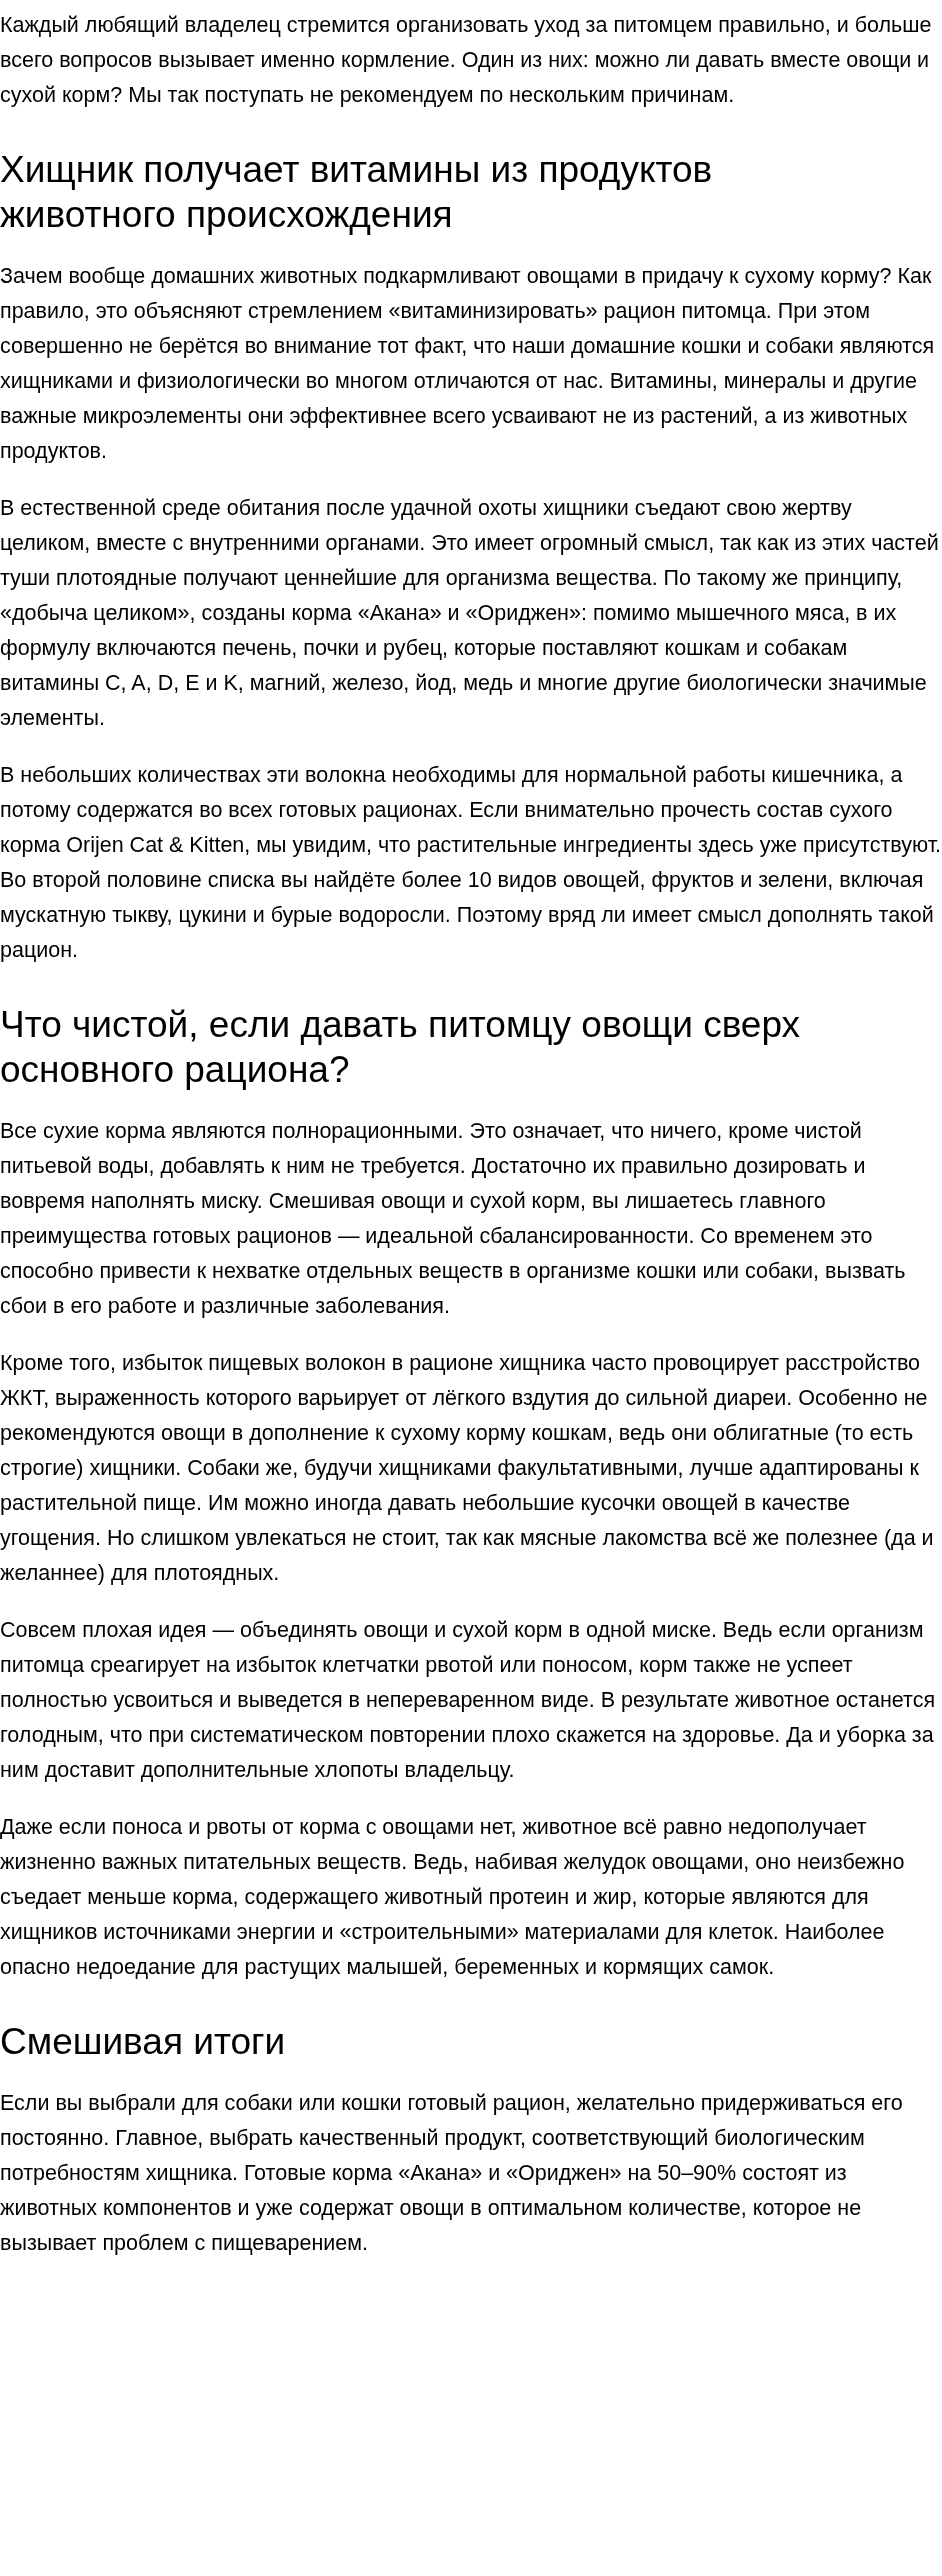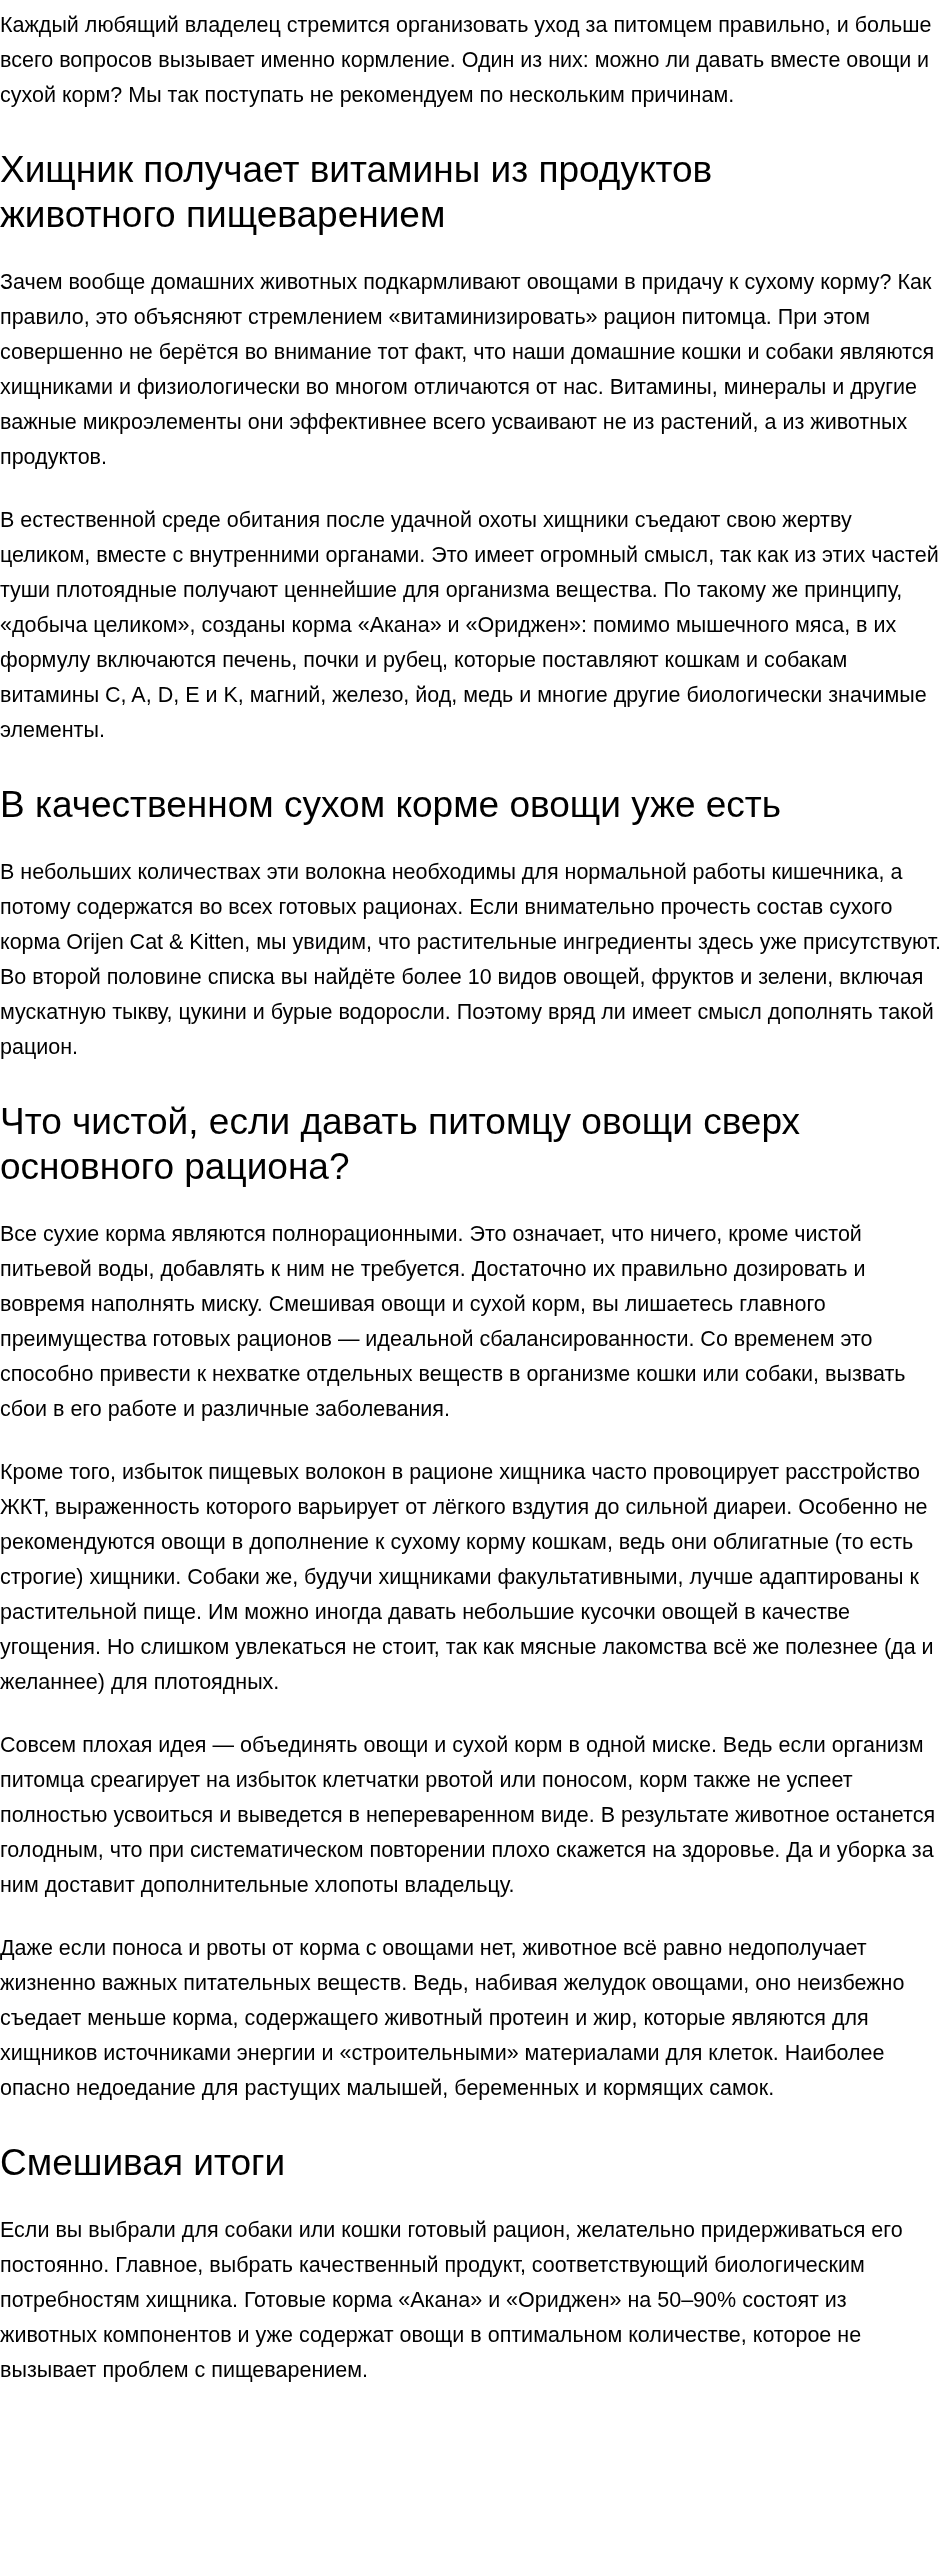--- a/index.html
+++ b/index.html
@@ -15,21 +15,21 @@
   }
   .article {
     width: 942px;
     padding-top: 8.2px;
     box-sizing: border-box;
   }
   .article p {
     font-size: 21.5px;
     line-height: 35px;
     font-weight: 400;
-    margin: 28px 0;
+    margin: 22px 0;
     letter-spacing: 0;
   }
   .article > p:first-child {
     margin-top: 0;
   }
   .article h2 {
     font-size: 37px;
     line-height: 45px;
     font-weight: 400;
     margin: 34px 0 20px 0;
@@ -38,27 +38,26 @@
 </style>
 </head>
 <body>
 
 <article class="article">
 
   <p>Каждый любящий владелец стремится организовать уход за питомцем правильно, и больше всего вопросов вызывает именно кормление. Один из них: можно ли давать вместе овощи и сухой корм? Мы так поступать не рекомендуем по нескольким причинам.</p>
 
   <section>
     <h2>Хищник получает витамины из продуктов
-животного пищеварением</h2>
+животного происхождения</h2>
     <p>Зачем вообще домашних животных подкармливают овощами в придачу к сухому корму? Как правило, это объясняют стремлением «витаминизировать» рацион питомца. При этом совершенно не берётся во внимание тот факт, что наши домашние кошки и собаки являются хищниками и физиологически во многом отличаются от нас. Витамины, минералы и другие важные микроэлементы они эффективнее всего усваивают не из растений, а из животных продуктов.</p>
     <p>В естественной среде обитания после удачной охоты хищники съедают свою жертву целиком, вместе с внутренними органами. Это имеет огромный смысл, так как из этих частей туши плотоядные получают ценнейшие для организма вещества. По такому же принципу, «добыча целиком», созданы корма «Акана» и «Ориджен»: помимо мышечного мяса, в их формулу включаются печень, почки и рубец, которые поставляют кошкам и собакам витамины C, A, D, E и K, магний, железо, йод, медь и многие другие биологически значимые элементы.</p>
   </section>
 
   <section>
-    <h2>В качественном сухом корме овощи уже есть</h2>
     <p>В небольших количествах эти волокна необходимы для нормальной работы кишечника, а потому содержатся во всех готовых рационах. Если внимательно прочесть состав сухого корма Orijen Cat &amp; Kitten, мы увидим, что растительные ингредиенты здесь уже присутствуют. Во второй половине списка вы найдёте более 10 видов овощей, фруктов и зелени, включая мускатную тыкву, цукини и бурые водоросли. Поэтому вряд ли имеет смысл дополнять такой рацион.</p>
   </section>
 
   <section>
     <h2>Что чистой, если давать питомцу овощи сверх
 основного рациона?</h2>
     <p>Все сухие корма являются полнорационными. Это означает, что ничего, кроме чистой питьевой воды, добавлять к ним не требуется. Достаточно их правильно дозировать и вовремя наполнять миску. Смешивая овощи и сухой корм, вы лишаетесь главного преимущества готовых рационов — идеальной сбалансированности. Со временем это способно привести к нехватке отдельных веществ в организме кошки или собаки, вызвать сбои в его работе и различные заболевания.</p>
     <p>Кроме того, избыток пищевых волокон в рационе хищника часто провоцирует расстройство ЖКТ, выраженность которого варьирует от лёгкого вздутия до сильной диареи. Особенно не рекомендуются овощи в дополнение к сухому корму кошкам, ведь они облигатные (то есть строгие) хищники. Собаки же, будучи хищниками факультативными, лучше адаптированы к растительной пище. Им можно иногда давать небольшие кусочки овощей в качестве угощения. Но слишком увлекаться не стоит, так как мясные лакомства всё же полезнее (да и желаннее) для плотоядных.</p>
     <p>Совсем плохая идея — объединять овощи и сухой корм в одной миске. Ведь если организм питомца среагирует на избыток клетчатки рвотой или поносом, корм также не успеет полностью усвоиться и выведется в непереваренном виде. В результате животное останется голодным, что при систематическом повторении плохо скажется на здоровье. Да и уборка за ним доставит дополнительные хлопоты владельцу.</p>
     <p>Даже если поноса и рвоты от корма с овощами нет, животное всё равно недополучает жизненно важных питательных веществ. Ведь, набивая желудок овощами, оно неизбежно съедает меньше корма, содержащего животный протеин и жир, которые являются для хищников источниками энергии и «строительными» материалами для клеток. Наиболее опасно недоедание для растущих малышей, беременных и кормящих самок.</p>

